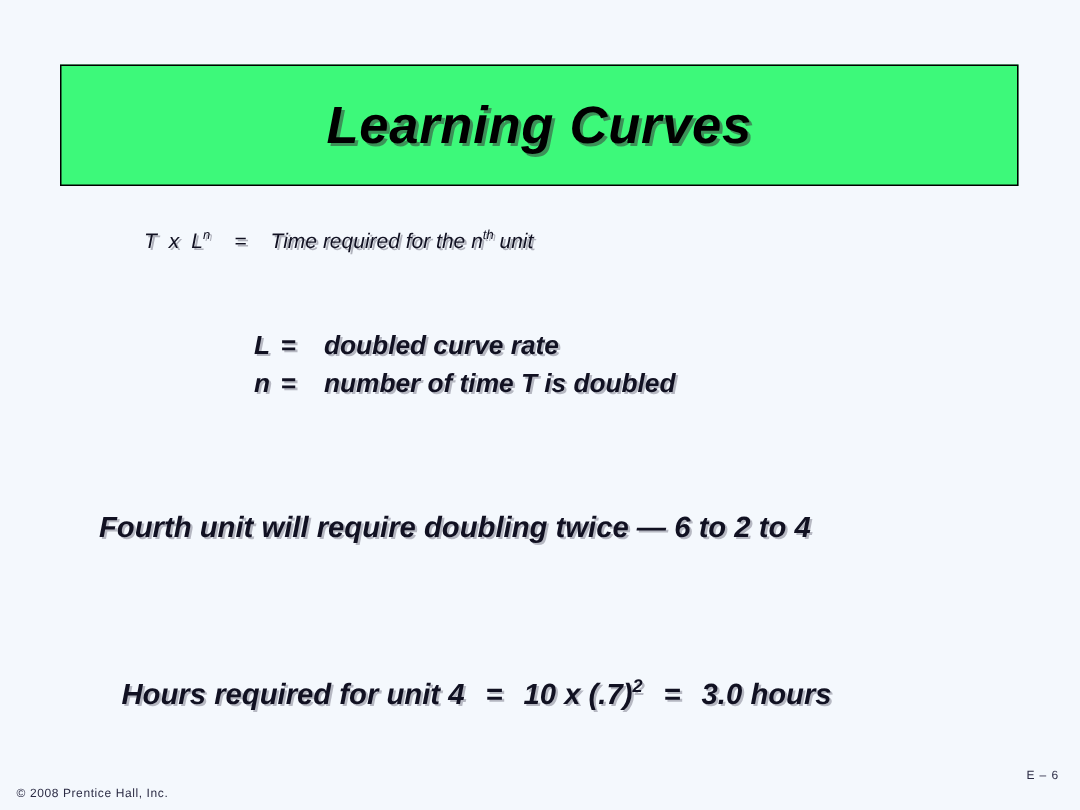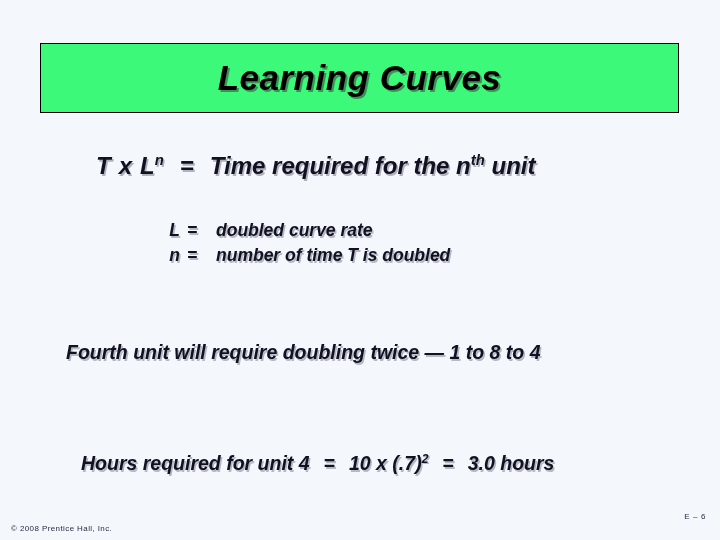--- a/index.html
+++ b/index.html
@@ -20,21 +20,21 @@
     position: absolute;
     inset: 0;
   }
 
   
   .title-banner {
     position: absolute;
     left: 40px;
     top: 43px;
     width: 639px;
-    height: 70px;
+    height: 81px;
     background: #3df97a;
     border: 1px solid #000000;
     box-sizing: border-box;
     display: flex;
     align-items: center;
     justify-content: center;
   }
   .title-text {
     font-size: 35px;
     font-weight: bold;
@@ -43,22 +43,22 @@
     color: #000000;
     text-shadow: 2px 2px 0 rgba(60,60,60,0.55);
     white-space: nowrap;
   }
 
   
   .formula-line {
     position: absolute;
     left: 96px;
     top: 152px;
-    font-size: 24px;
-    font-weight: bold;
+    font-size: 14px;
+    font-weight: normal;
     font-style: italic;
     color: #111122;
     text-shadow: 1.5px 1.5px 0 rgba(120,120,135,0.55);
     white-space: nowrap;
   }
   .formula-line .gap { display: inline-block; width: 8px; }
   sup {
     font-size: 0.62em;
     vertical-align: super;
     line-height: 0;
@@ -179,21 +179,21 @@
           <td class="col-where"></td>
           <td class="col-sym">n</td>
           <td class="col-eq">=</td>
           <td class="col-def">number of time T is doubled</td>
         </tr>
       </tbody>
     </table>
   </div>
 
   <div class="body-block">
-    <div class="body-line">Fourth unit will require doubling twice — 1 to 8 to 4</div>
+    <div class="body-line">Fourth unit will require doubling twice — 6 to 2 to 4</div>
   </div>
 
   <div class="result-line">
     <span>Hours required for unit 4</span><span class="gap"></span><span class="gap"></span><span>=</span><span class="gap"></span><span class="gap"></span><span>10 x (.7)</span><sup>2</sup><span class="gap"></span><span class="gap"></span><span>=</span><span class="gap"></span><span class="gap"></span><span>3.0 hours</span>
   </div>
 
   <div class="footer-copyright">© 2008 Prentice Hall, Inc.</div>
   <div class="footer-page">E – 6</div>
 
 </div>

